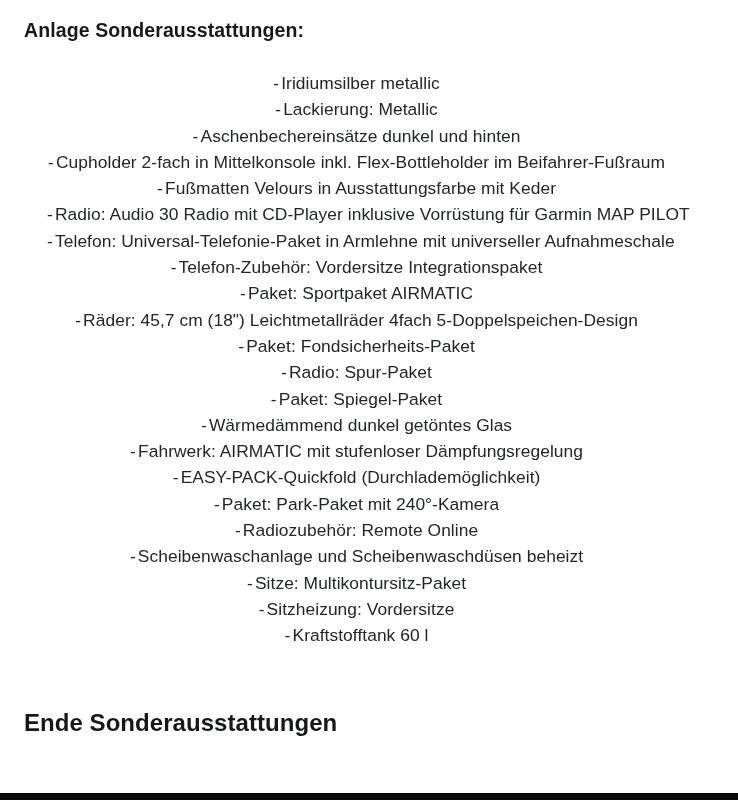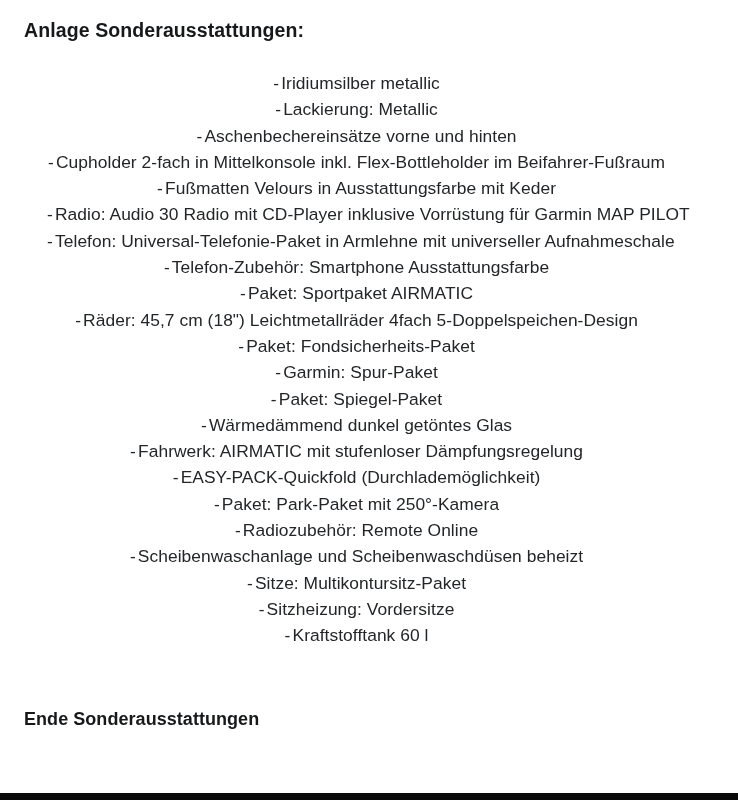--- a/index.html
+++ b/index.html
@@ -62,21 +62,21 @@
     width: 10px;
     color: #232628;
   }
   .spec-text {
     display: inline;
   }
   .doc-footer {
     position: absolute;
     left: 24px;
     top: 709px;
-    font-size: 18px;
+    font-size: 24px;
     font-weight: bold;
     color: #16181a;
     letter-spacing: 0.05px;
     white-space: nowrap;
   }
   .bottom-band {
     position: absolute;
     left: 0;
     bottom: 0;
     width: 738px;
@@ -89,35 +89,35 @@
 
 <div class="page">
 
   <div class="doc-body">
 
     <div class="doc-title">Anlage Sonderausstattungen:</div>
 
     <ul class="spec-list">
         <li class="spec-item"><span class="spec-dash">-</span><span class="spec-text">Iridiumsilber metallic</span></li>
         <li class="spec-item"><span class="spec-dash">-</span><span class="spec-text">Lackierung: Metallic</span></li>
-        <li class="spec-item"><span class="spec-dash">-</span><span class="spec-text">Aschenbechereinsätze vorne und hinten</span></li>
+        <li class="spec-item"><span class="spec-dash">-</span><span class="spec-text">Aschenbechereinsätze dunkel und hinten</span></li>
         <li class="spec-item"><span class="spec-dash">-</span><span class="spec-text">Cupholder 2-fach in Mittelkonsole inkl. Flex-Bottleholder im Beifahrer-Fußraum</span></li>
         <li class="spec-item"><span class="spec-dash">-</span><span class="spec-text">Fußmatten Velours in Ausstattungsfarbe mit Keder</span></li>
         <li class="spec-item"><span class="spec-dash">-</span><span class="spec-text">Radio: Audio 30 Radio mit CD-Player inklusive Vorrüstung für Garmin MAP PILOT</span></li>
         <li class="spec-item"><span class="spec-dash">-</span><span class="spec-text">Telefon: Universal-Telefonie-Paket in Armlehne mit universeller Aufnahmeschale</span></li>
-        <li class="spec-item"><span class="spec-dash">-</span><span class="spec-text">Telefon-Zubehör: Smartphone Ausstattungsfarbe</span></li>
+        <li class="spec-item"><span class="spec-dash">-</span><span class="spec-text">Telefon-Zubehör: Vordersitze Integrationspaket</span></li>
         <li class="spec-item"><span class="spec-dash">-</span><span class="spec-text">Paket: Sportpaket AIRMATIC</span></li>
         <li class="spec-item"><span class="spec-dash">-</span><span class="spec-text">Räder: 45,7 cm (18") Leichtmetallräder 4fach 5-Doppelspeichen-Design</span></li>
         <li class="spec-item"><span class="spec-dash">-</span><span class="spec-text">Paket: Fondsicherheits-Paket</span></li>
-        <li class="spec-item"><span class="spec-dash">-</span><span class="spec-text">Garmin: Spur-Paket</span></li>
+        <li class="spec-item"><span class="spec-dash">-</span><span class="spec-text">Radio: Spur-Paket</span></li>
         <li class="spec-item"><span class="spec-dash">-</span><span class="spec-text">Paket: Spiegel-Paket</span></li>
         <li class="spec-item"><span class="spec-dash">-</span><span class="spec-text">Wärmedämmend dunkel getöntes Glas</span></li>
         <li class="spec-item"><span class="spec-dash">-</span><span class="spec-text">Fahrwerk: AIRMATIC mit stufenloser Dämpfungsregelung</span></li>
         <li class="spec-item"><span class="spec-dash">-</span><span class="spec-text">EASY-PACK-Quickfold (Durchlademöglichkeit)</span></li>
-        <li class="spec-item"><span class="spec-dash">-</span><span class="spec-text">Paket: Park-Paket mit 250°-Kamera</span></li>
+        <li class="spec-item"><span class="spec-dash">-</span><span class="spec-text">Paket: Park-Paket mit 240°-Kamera</span></li>
         <li class="spec-item"><span class="spec-dash">-</span><span class="spec-text">Radiozubehör: Remote Online</span></li>
         <li class="spec-item"><span class="spec-dash">-</span><span class="spec-text">Scheibenwaschanlage und Scheibenwaschdüsen beheizt</span></li>
         <li class="spec-item"><span class="spec-dash">-</span><span class="spec-text">Sitze: Multikontursitz-Paket</span></li>
         <li class="spec-item"><span class="spec-dash">-</span><span class="spec-text">Sitzheizung: Vordersitze</span></li>
         <li class="spec-item"><span class="spec-dash">-</span><span class="spec-text">Kraftstofftank 60 l</span></li>
       </ul>
 
     <div class="doc-footer">Ende Sonderausstattungen</div>
 
   </div>

